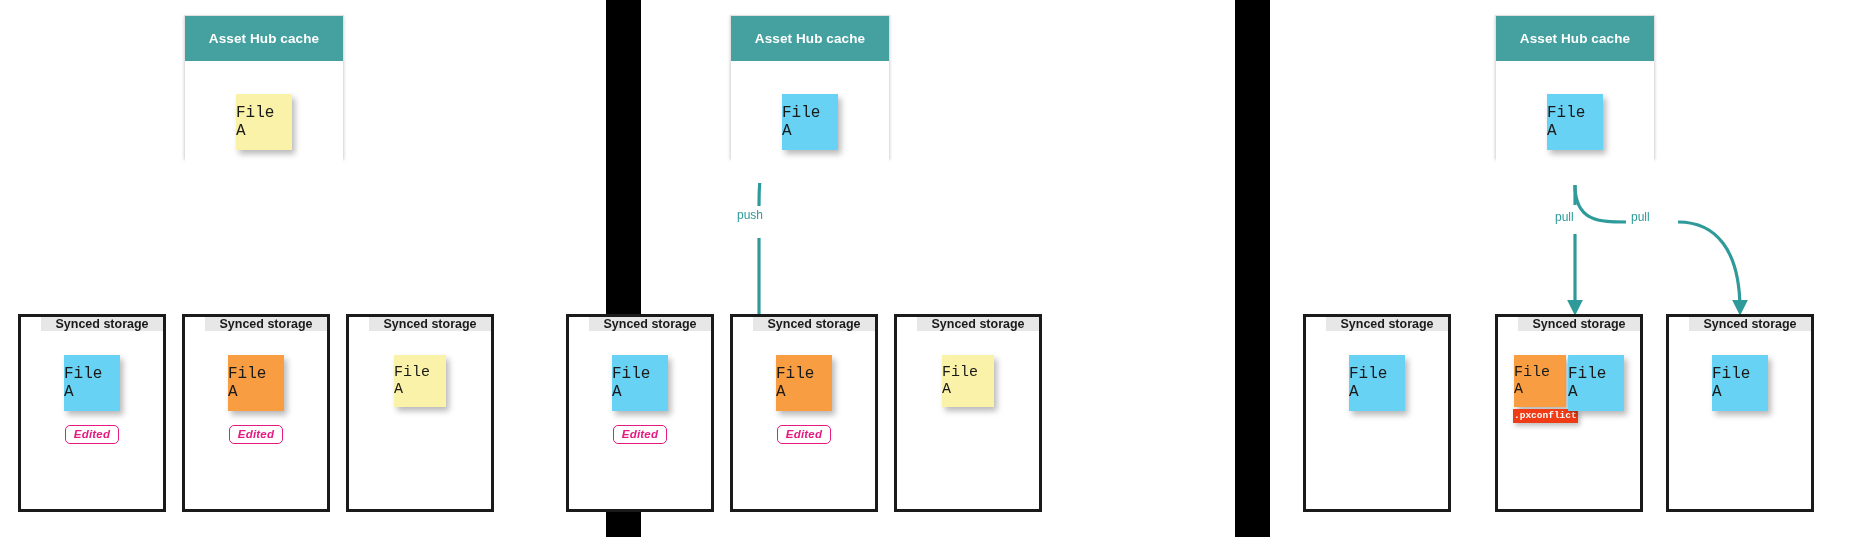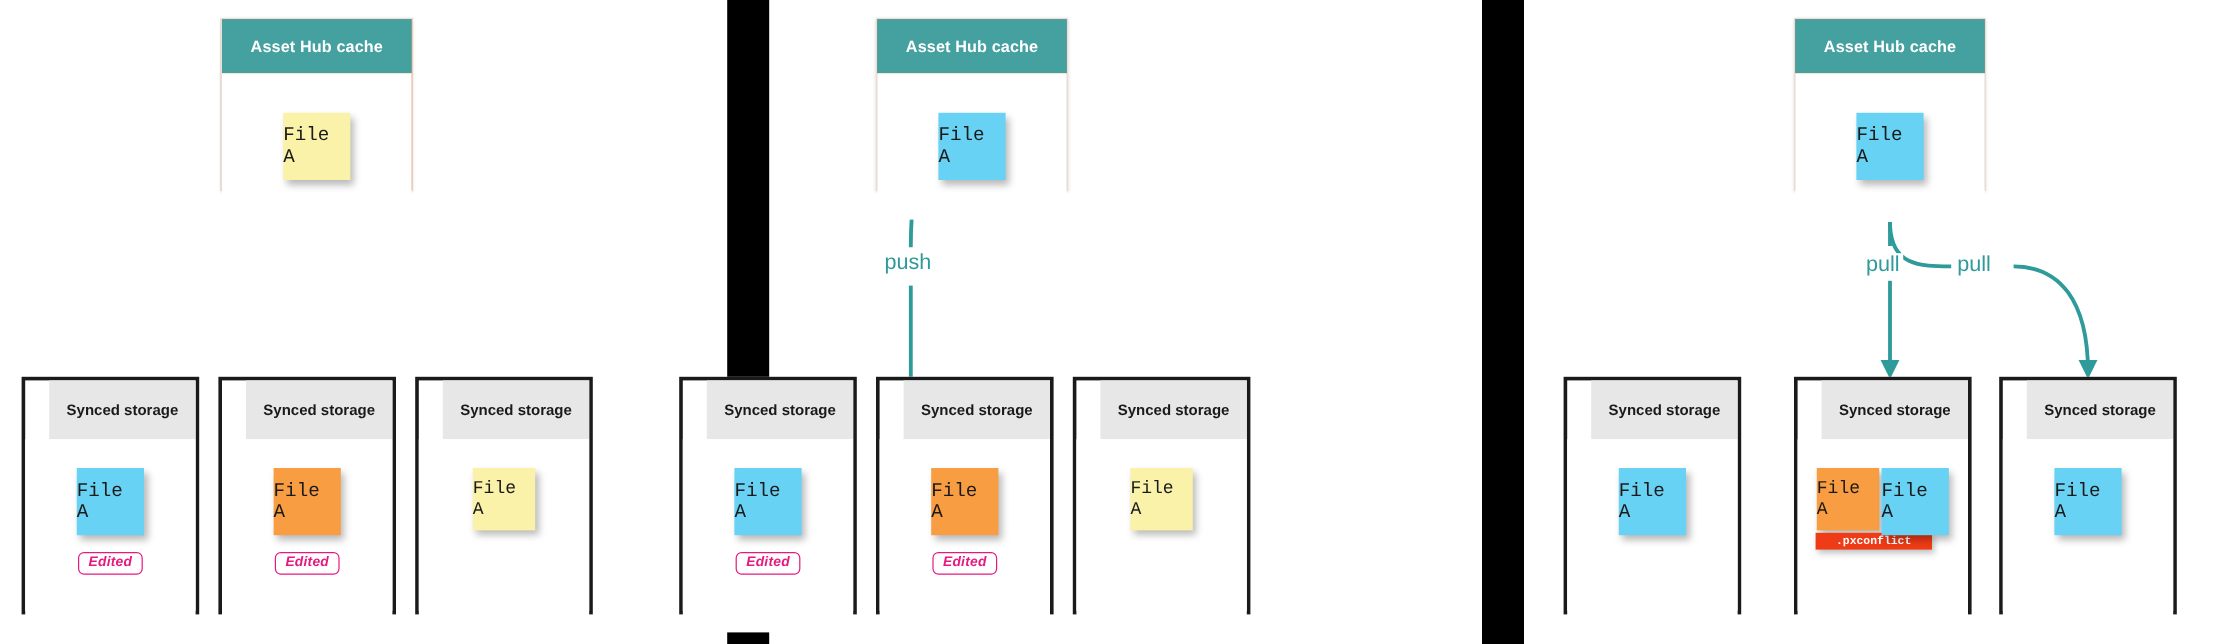--- a/index.html
+++ b/index.html
@@ -8,42 +8,42 @@
     width:1859px;height:537px;position:relative;overflow:hidden;
   }
   #stage{position:absolute;left:0;top:0;width:1859px;height:537px;}
 
   
   .divider{position:absolute;top:0;width:35px;height:537px;background:#000000;}
 
   
   .cache-box{
     position:absolute;width:160px;height:144px;
-    background:#f97316;border:1px solid #e0e0e0;
+    background:#0c4a6e;border:1px solid #e0e0e0;
     box-shadow:0 1px 3px rgba(0,0,0,.18);
     box-sizing:border-box;
   }
   .cache-head{
     height:45px;background:#45a0a0;color:#ffffff;
     display:flex;align-items:center;justify-content:center;
     font-size:13.5px;font-weight:bold;letter-spacing:.1px;
   }
   .cache-body{
     height:122px;display:flex;align-items:center;justify-content:center;
     background:#ffffff;
   }
 
   
   .store-box{
     position:absolute;width:148px;height:198px;
     background:#ffffff;border:3px solid #1a1a1a;
     box-sizing:border-box;
   }
   .store-head{
-    height:49px;background:#e7e7e7;color:#1a1a1a;
+    height:14px;background:#e7e7e7;color:#1a1a1a;
     display:flex;align-items:center;justify-content:center;
     font-size:12.5px;font-weight:bold;margin-left:20px;
   }
   .store-body{
     height:161px;display:flex;flex-direction:column;
     align-items:center;justify-content:flex-start;
     padding-top:24px;box-sizing:border-box;background:#ffffff;
   }
   .note-row{display:flex;align-items:flex-start;justify-content:center;gap:2px;}
 
@@ -59,38 +59,38 @@
   .note.small{width:52px;height:52px;font-size:15px;}
   .note-yellow{background:#faf2a8;}
   .note-blue{background:#67d2f3;}
   .note-orange{background:#f89d42;}
 
   
   .conflict-tag{
     position:absolute;left:-1px;bottom:-16px;
     background:#ef3b16;color:#ffffff;
     font-size:9.5px;font-weight:bold;
-    padding:2px 17px;white-space:nowrap;line-height:1.05;
+    padding:2px 1px;white-space:nowrap;line-height:1.05;
     box-shadow:2px 3px 5px rgba(0,0,0,.25);
   }
 
   
   .edited{
     margin-top:14px;
     border:1.6px solid #e5197f;border-radius:5px;
     color:#e5197f;font-size:11.5px;font-weight:bold;
     padding:2px 8px 3px 8px;background:#ffffff;
     letter-spacing:.2px;
     font-style:italic;
   }
 
   
   .arrows{position:absolute;left:0;top:0;width:1859px;height:537px;pointer-events:none;}
   .arrow-label{
-    position:absolute;color:#2f9a9a;font-size:18px;
+    position:absolute;color:#2f9a9a;font-size:12px;
     background:#ffffff;padding:0 3px;line-height:1;
   }
 </style>
 </head>
 <body>
 
 <div id="stage">
 
   <svg class="arrows" viewBox="0 0 1859 537" xmlns="http://www.w3.org/2000/svg">
     <defs>

